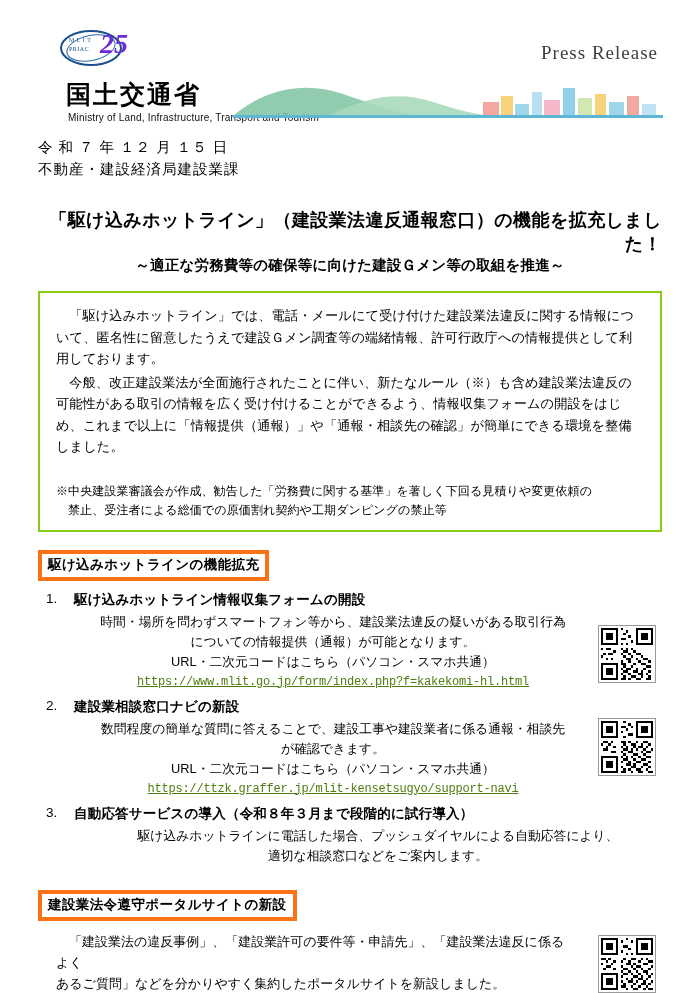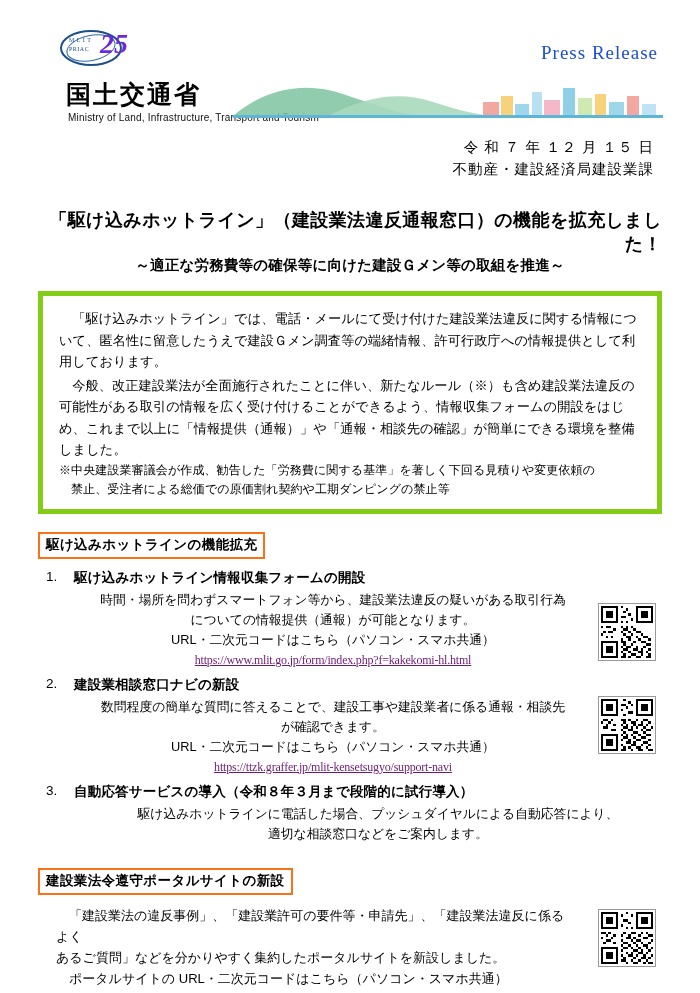--- a/index.html
+++ b/index.html
@@ -28,21 +28,21 @@
     position: relative;
     height: 132px;
   }
   .press-release {
     position: absolute;
     right: 4px;
     top: 42px;
     font-family: "Liberation Serif", serif;
     font-size: 19px;
     letter-spacing: 1px;
-    color: #1d4ed8;
+    color: #404040;
   }
   .logo-mark {
     position: absolute;
     left: 18px;
     top: 24px;
     width: 84px;
     height: 50px;
   }
   .logo-mark .ellipse {
     position: absolute;
@@ -105,21 +105,21 @@
   .hills {
     position: absolute;
     left: 195px;
     top: 72px;
     width: 430px;
     height: 48px;
   }
 
   
   .datewrap {
-    text-align: right;
+    text-align: left;
     margin-top: 4px;
     font-size: 14.5px;
     line-height: 22px;
     letter-spacing: 1px;
     padding-right: 8px;
   }
 
   
   .main-title {
     text-align: right;
@@ -130,44 +130,44 @@
   }
   .sub-title {
     text-align: center;
     font-size: 14.5px;
     font-weight: bold;
     letter-spacing: 0.2px;
   }
 
   
   .lead-box {
-    border: 5px solid #84cc16;
+    border: 2px solid #84cc16;
     margin-top: 16px;
     padding: 12px 16px 10px 16px;
     font-size: 13.2px;
     line-height: 21.5px;
     letter-spacing: 0.1px;
   }
   .lead-box p {
     margin: 0;
     text-indent: 1em;
   }
   .lead-box p + p { margin-top: 2px; }
   .lead-note {
-    margin-top: 0;
+    margin-top: 24px;
     font-size: 12px;
     line-height: 19px;
     text-indent: 0;
   }
   .lead-note .l2 { display: block; padding-left: 1em; }
 
   
   .sec-head {
     display: inline-block;
-    border: 2px solid #f97316;
+    border: 4px solid #f97316;
     font-size: 13.5px;
     font-weight: bold;
     padding: 2px 6px 3px 6px;
     margin-top: 18px;
     letter-spacing: 0.4px;
   }
 
   
   .num-list { margin-top: 10px; position: relative; }
   .num-item { position: relative; margin-bottom: 6px; }
@@ -186,23 +186,23 @@
   .num-item .item-body {
     margin-left: 56px;
     margin-top: 3px;
     font-size: 12.8px;
     line-height: 20px;
     padding-right: 90px;
     text-align: center;
   }
   .num-item .item-body.nopad { padding-right: 0; }
   .url {
-    color: #701a75;
+    color: #4d7c0f;
     text-decoration: underline;
-    font-family: Liberation Serif, serif;
+    font-family: Liberation Mono, monospace;
     font-size: 12px;
     letter-spacing: -0.2px;
   }
 
   
   .qr {
     position: absolute;
     right: 6px;
     width: 58px;
     height: 58px;

